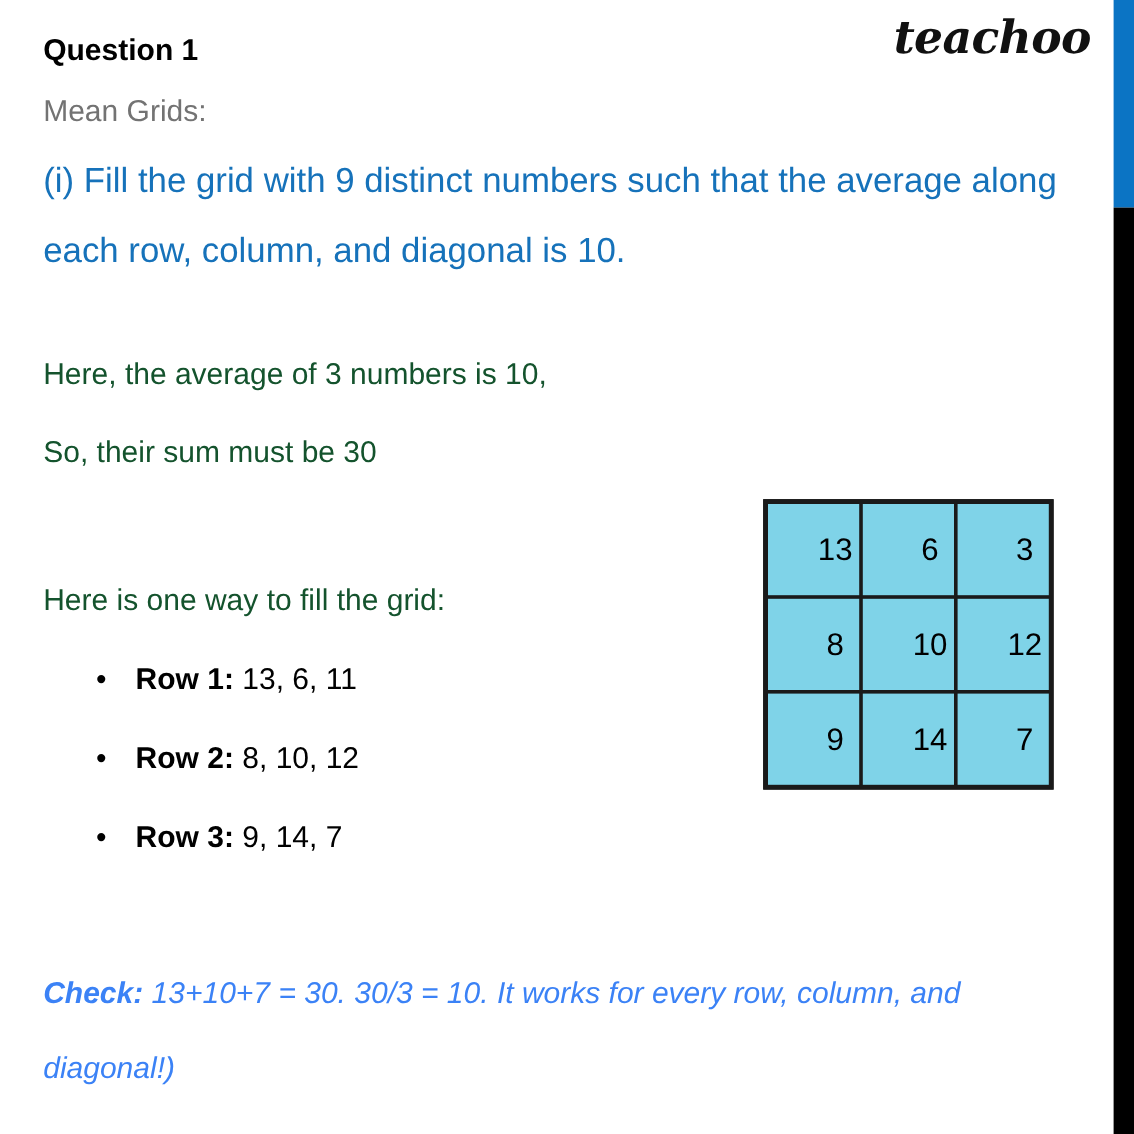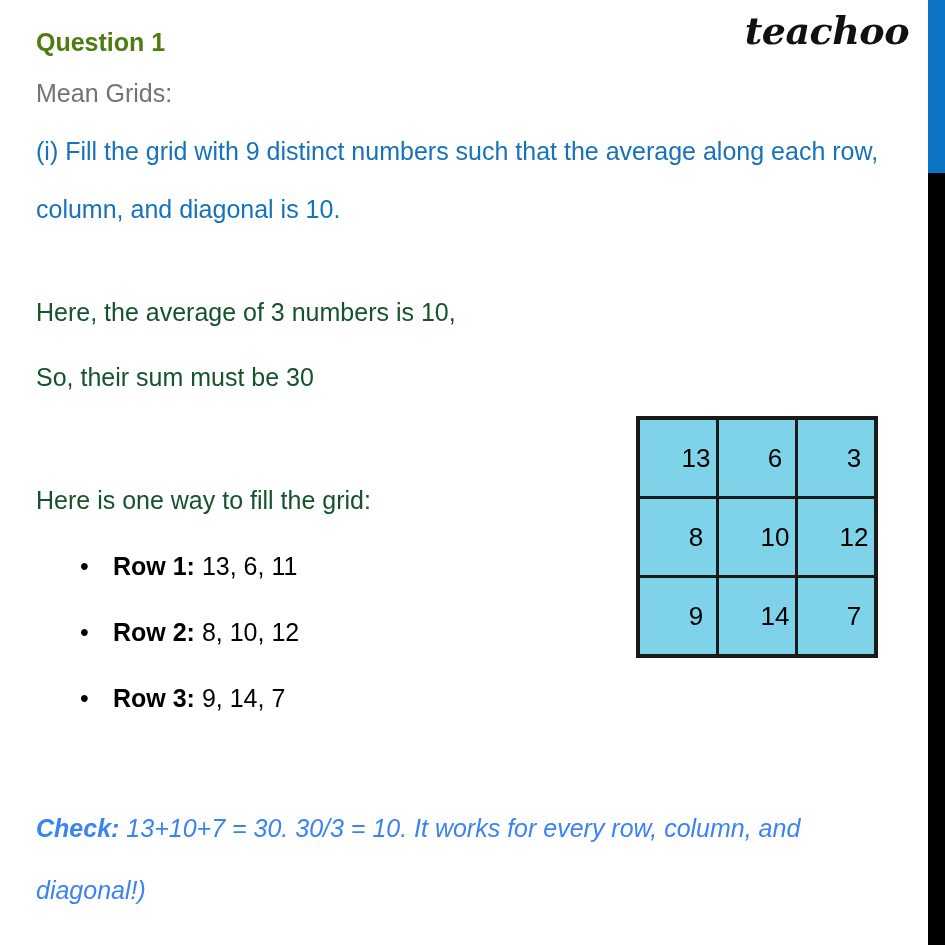--- a/index.html
+++ b/index.html
@@ -47,36 +47,36 @@
 
   
   .content {
     position: absolute;
     left: 36px;
     top: 20px;
     width: 862px;
   }
 
   .q-title {
-    color: #4d7c0f;
+    color: #000000;
     font-weight: bold;
     font-size: 25px;
     line-height: 44px;
     margin: 0;
   }
   .q-line {
     color: #737373;
     font-size: 25px;
     line-height: 58px;
     margin: 0;
     font-weight: normal;
   }
   .q-para {
     color: #1672ba;
-    font-size: 25px;
+    font-size: 29px;
     line-height: 58px;
     margin: 0;
     width: 870px;
   }
 
   .blackline {
     color: #14532d;
     font-size: 25px;
     line-height: 65px;
     margin: 0;

